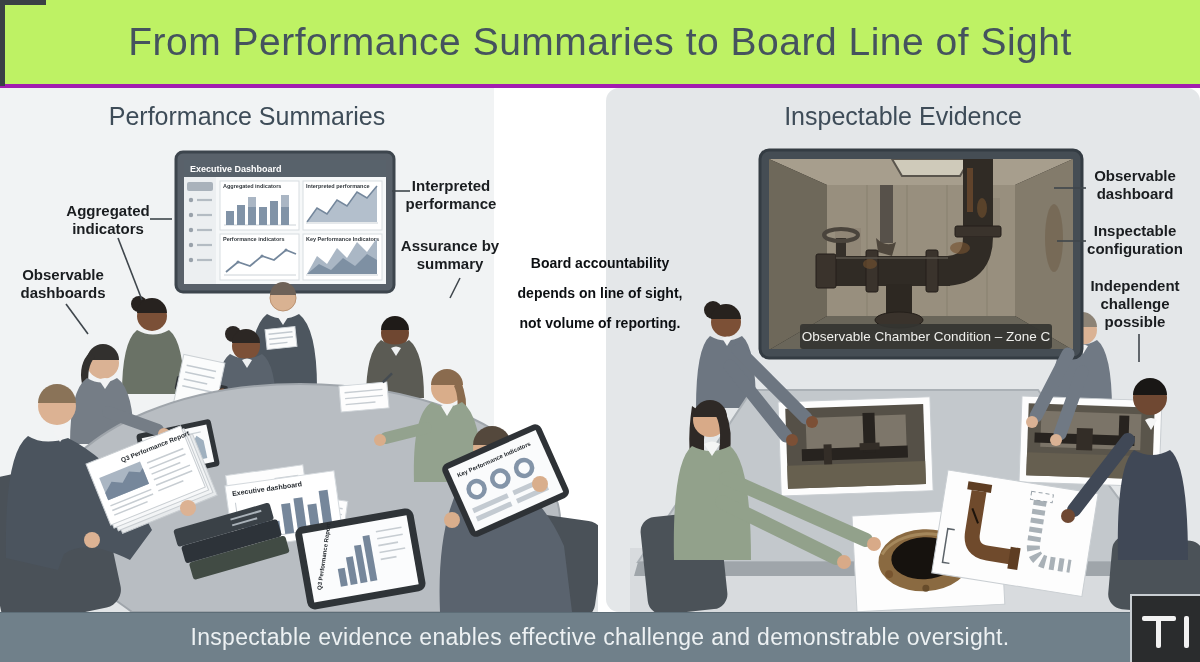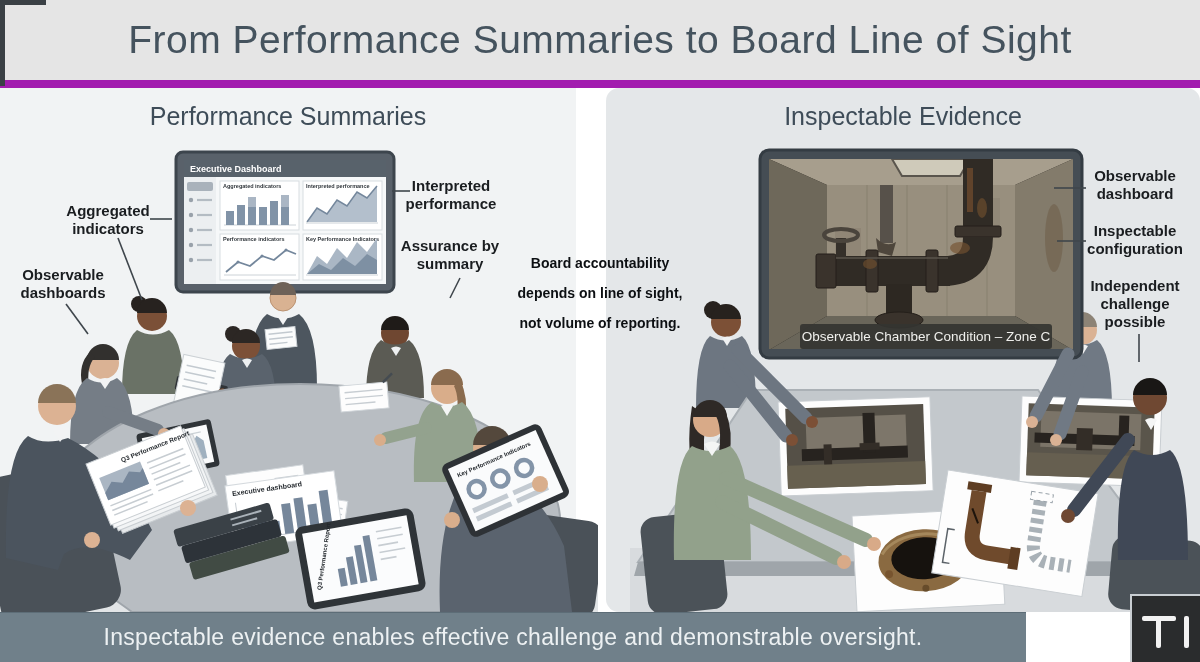--- a/index.html
+++ b/index.html
@@ -1,40 +1,40 @@
 <!DOCTYPE html>
 <html><head>
 <meta charset="utf-8">
 <style>
   html,body{margin:0;padding:0;background:#ffffff;}
   *{box-sizing:border-box;}
   .stage{position:relative;width:1200px;height:662px;overflow:hidden;background:#fff;
          font-family:"Liberation Sans",sans-serif;}
   
-  .header{position:absolute;left:0;top:0;width:1200px;height:88px;background:#e5e5e5;
-          border-bottom:8px solid #a21caf;display:flex;align-items:center;justify-content:center;}
+  .header{position:absolute;left:0;top:0;width:1200px;height:88px;background:#bef264;
+          border-bottom:4px solid #a21caf;display:flex;align-items:center;justify-content:center;}
   .header h1{margin:0;font-size:39px;font-weight:500;color:#45535e;letter-spacing:.5px;}
   .corner-mark{position:absolute;left:0;top:0;width:46px;height:86px;
                border-left:5px solid #3a4045;border-top:5px solid #3a4045;}
   
   .main{position:absolute;left:0;top:88px;width:1200px;height:524px;background:#fff;}
   .panel{position:absolute;top:0;height:524px;}
-  .panel-left{left:0;width:576px;background:#f1f3f4;}
+  .panel-left{left:0;width:494px;background:#f1f3f4;}
   .panel-right{left:606px;width:594px;background:#e4e7e9;border-radius:13px;}
   .panel h2{position:absolute;left:0;top:14px;width:100%;margin:0;text-align:center;
             font-size:25px;font-weight:500;color:#3e4c58;}
   .scene{position:absolute;top:0;}
   .scene-left{left:0;}
   .scene-right{left:24px;}
   .callout{position:absolute;font-size:15px;line-height:18px;font-weight:600;
            color:#1a1d20;text-align:center;}
   .quote{position:absolute;left:516px;top:160px;width:168px;text-align:center;
          font-size:14px;line-height:30px;font-weight:700;color:#0c0f12;}
   
-  .footer{position:absolute;left:0;top:612px;width:1026px;height:50px;background:#70808a;
+  .footer{position:absolute;left:0;top:612px;width:1200px;height:50px;background:#70808a;
           border-top:1px solid #5d6d77;display:flex;align-items:center;justify-content:center;}
   .footer .footer-text{font-size:23px;font-weight:500;color:#edf1f3;letter-spacing:.3px;}
   
   .logo{position:absolute;left:1130px;top:594px;width:70px;height:68px;background:#2a2c2d;
         border-left:2px solid #c9ced2;border-top:2px solid #c9ced2;}
   .logo .t-bar{position:absolute;left:10px;top:20px;width:34px;height:5px;background:#f2f2f2;border-radius:2px;}
   .logo .t-stem{position:absolute;left:24px;top:20px;width:5px;height:32px;background:#f2f2f2;border-radius:2px;}
   .logo .i-stem{position:absolute;left:52px;top:20px;width:5px;height:32px;background:#f2f2f2;border-radius:2px;}
   svg{font-family:"Liberation Sans",sans-serif;display:block;}
 </style>

